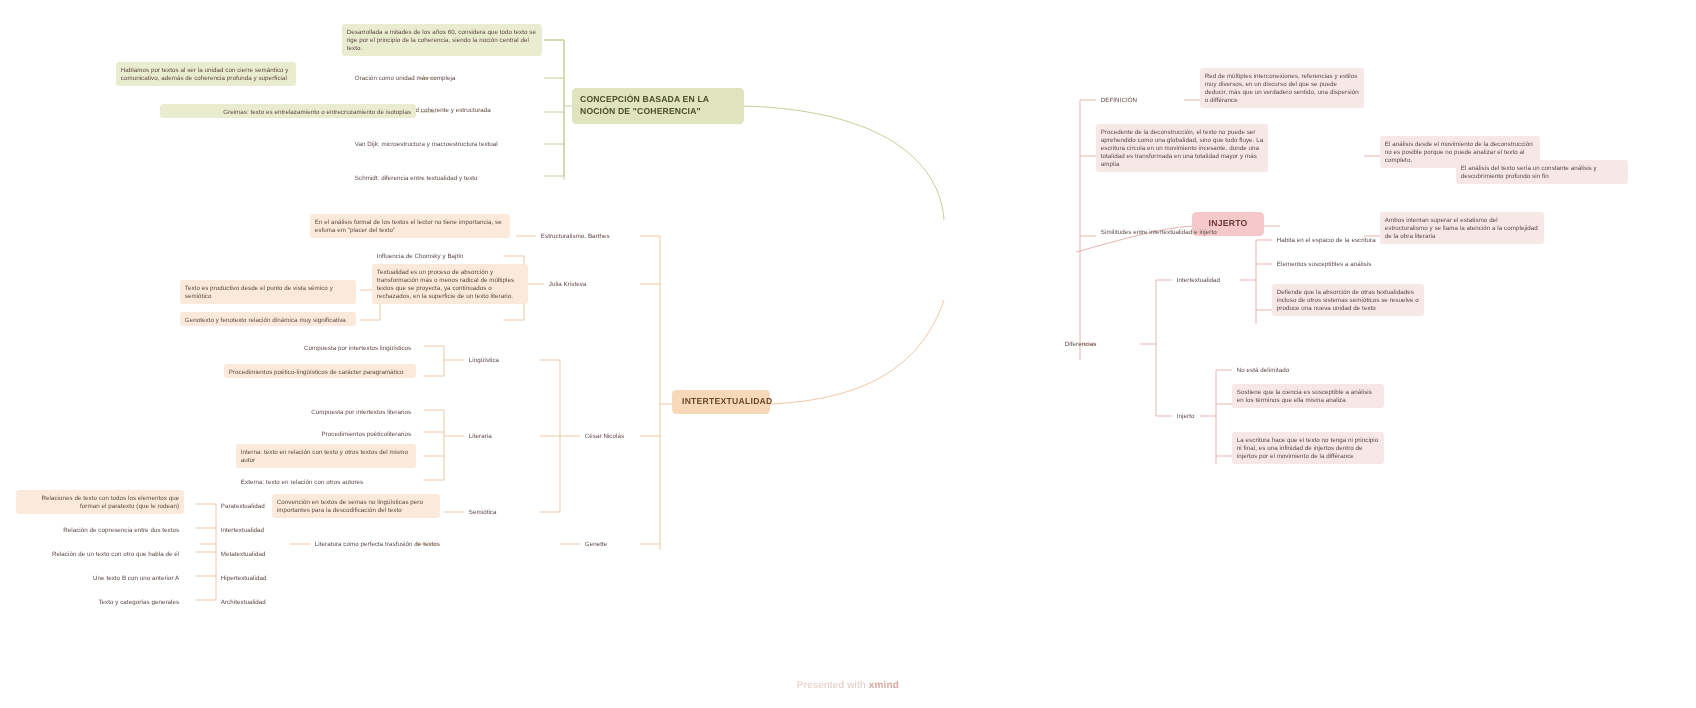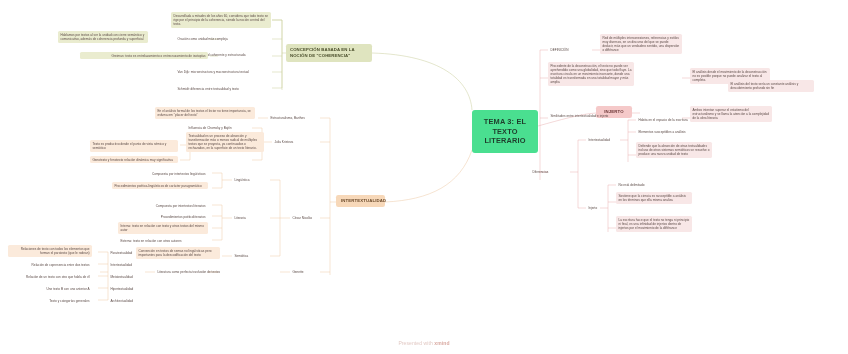--- a/index.html
+++ b/index.html
@@ -159,21 +159,20 @@
       <path d="M 578 140 L 586 140 M 578 208 L 586 208" stroke="#e8b3b3"></path>
       <path d="M 620 140 L 628 140" stroke="#e8b3b3"></path>
       <path d="M 628 120 L 628 162" stroke="#e8b3b3"></path>
       <path d="M 628 120 L 636 120 M 628 132 L 636 132 M 628 155 L 636 155" stroke="#e8b3b3"></path>
       <path d="M 600 208 L 608 208" stroke="#e8b3b3"></path>
       <path d="M 608 185 L 608 232" stroke="#e8b3b3"></path>
       <path d="M 608 185 L 616 185 M 608 202 L 616 202 M 608 228 L 616 228" stroke="#e8b3b3"></path>
     </g>
   </svg>
 
-  <div class="node center" style="left:472px;top:110px;width:66px;">TEMA 3: EL TEXTO LITERARIO</div>
 
   <div class="node branch-coherencia" style="left:286px;top:44px;width:86px;">CONCEPCIÓN BASADA EN LA NOCIÓN DE "COHERENCIA"</div>
 
   <div class="node khaki" style="left:171px;top:12px;width:100px;">Desarrollada a mitades de los años 60, considera que todo texto se rige por el principio de la coherencia, siendo la noción central del texto.</div>
 
   <div class="node khaki-line" style="left:175px;top:35px;width:96px;">Oración como unidad más compleja</div>
   <div class="node khaki" style="left:58px;top:31px;width:90px;">Hablamos por textos al ser la unidad con cierre semántico y comunicativo, además de coherencia profunda y superficial</div>
 
   <div class="node khaki-line" style="left:175px;top:51px;width:96px;">Así, texto como unidad coherente y estructurada</div>
   <div class="node khaki ta-r" style="left:80px;top:52px;width:128px;">Greimas: texto es entrelazamiento o entrecruzamiento de isotopías</div>

